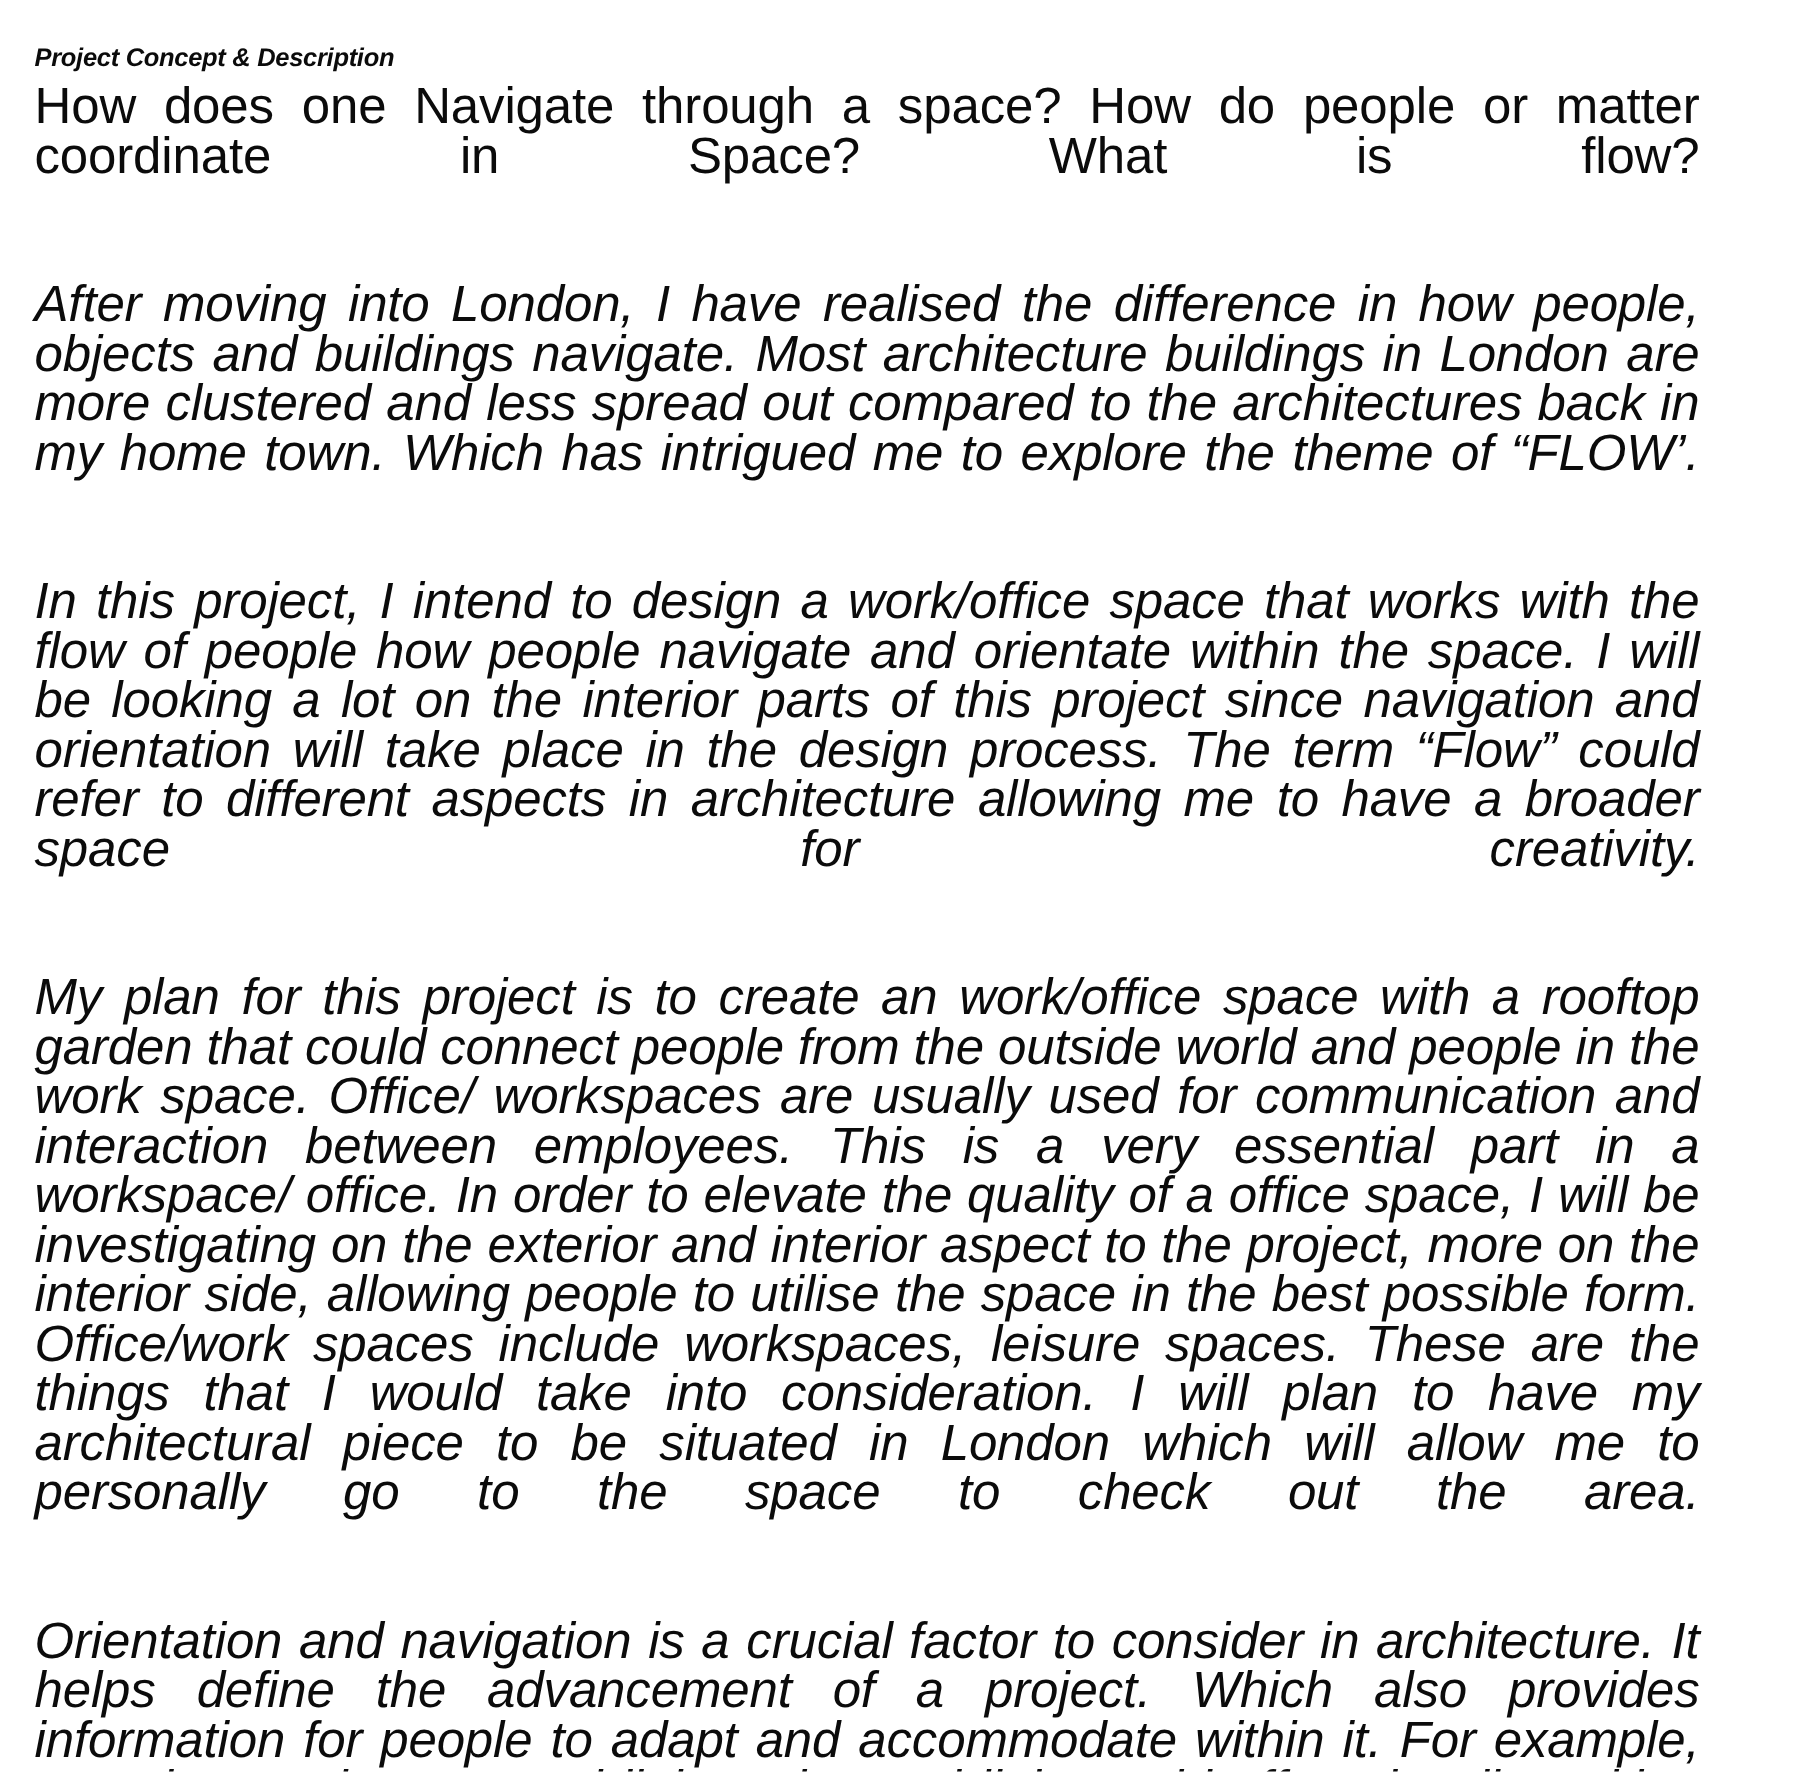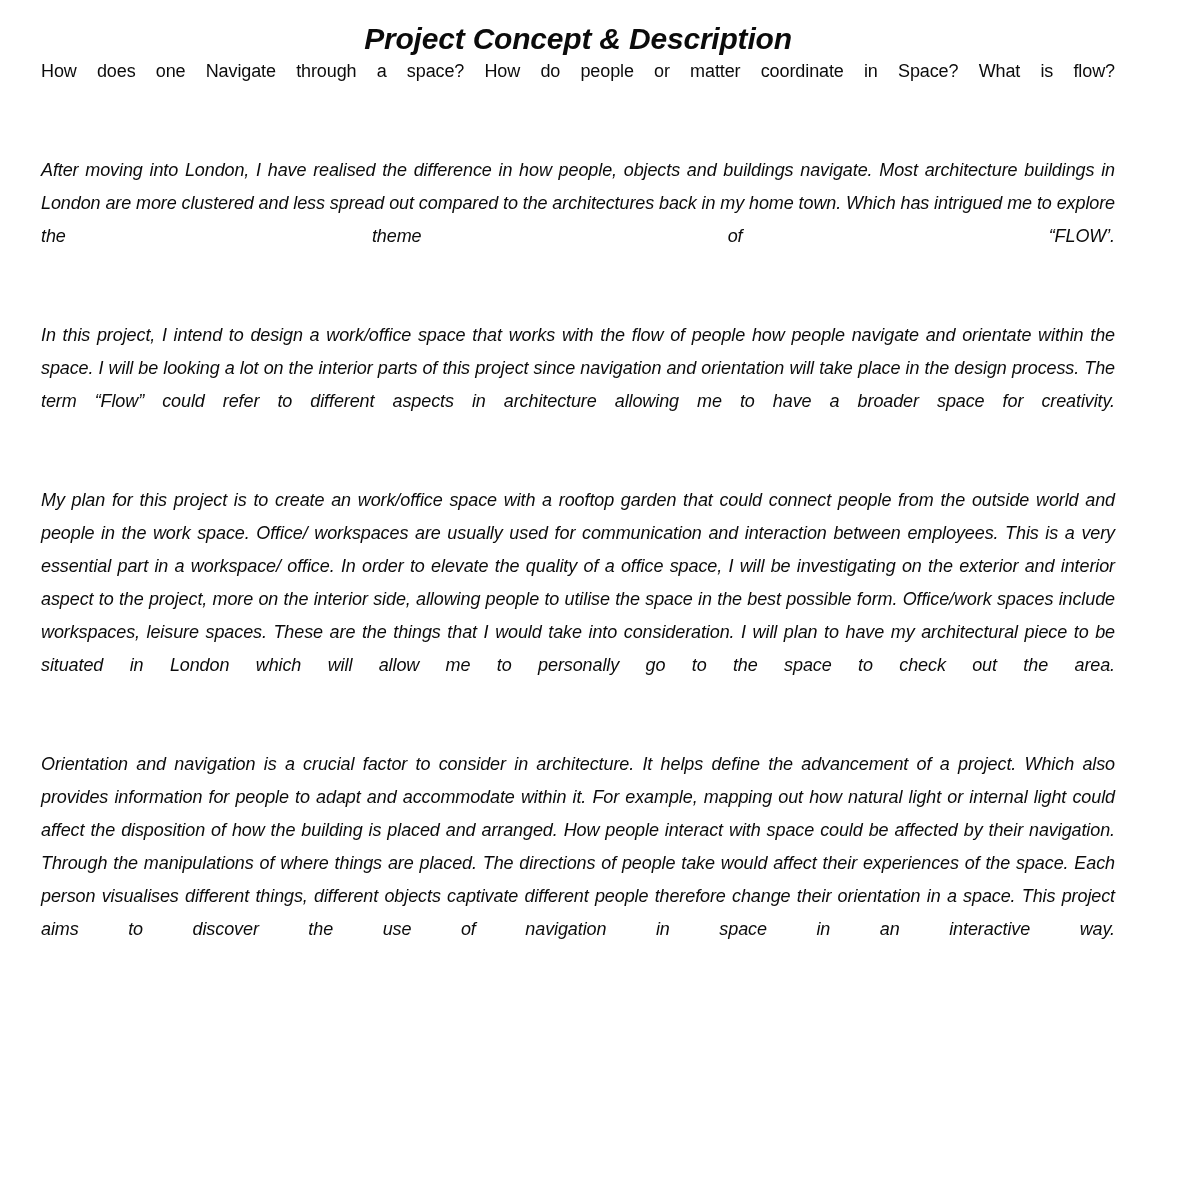--- a/index.html
+++ b/index.html
@@ -20,37 +20,37 @@
 
   .page {
     box-sizing: border-box;
     width: 1200px;
     height: 1181px;
     padding: 22px 67px 0 23px;
     background: #ffffff;
   }
 
   .doc-heading {
-    font-size: 30px;
+    font-size: 17px;
     line-height: 33px;
     font-weight: bold;
     font-style: italic;
     letter-spacing: -0.2px;
     margin: 0 0 0 0;
-    text-align: center;
+    text-align: left;
     white-space: nowrap;
   }
 
   .doc-paragraph {
-    font-size: 18px;
+    font-size: 34px;
     line-height: 33px;
     font-weight: normal;
     text-align: justify;
     text-justify: inter-word;
-    margin: 18px;
+    margin: 0;
     letter-spacing: -0.1px;
     word-spacing: 0px;
   }
 
   
   .doc-paragraph + .doc-paragraph {
     margin-top: 33px;
     font-style: italic;
   }
 

